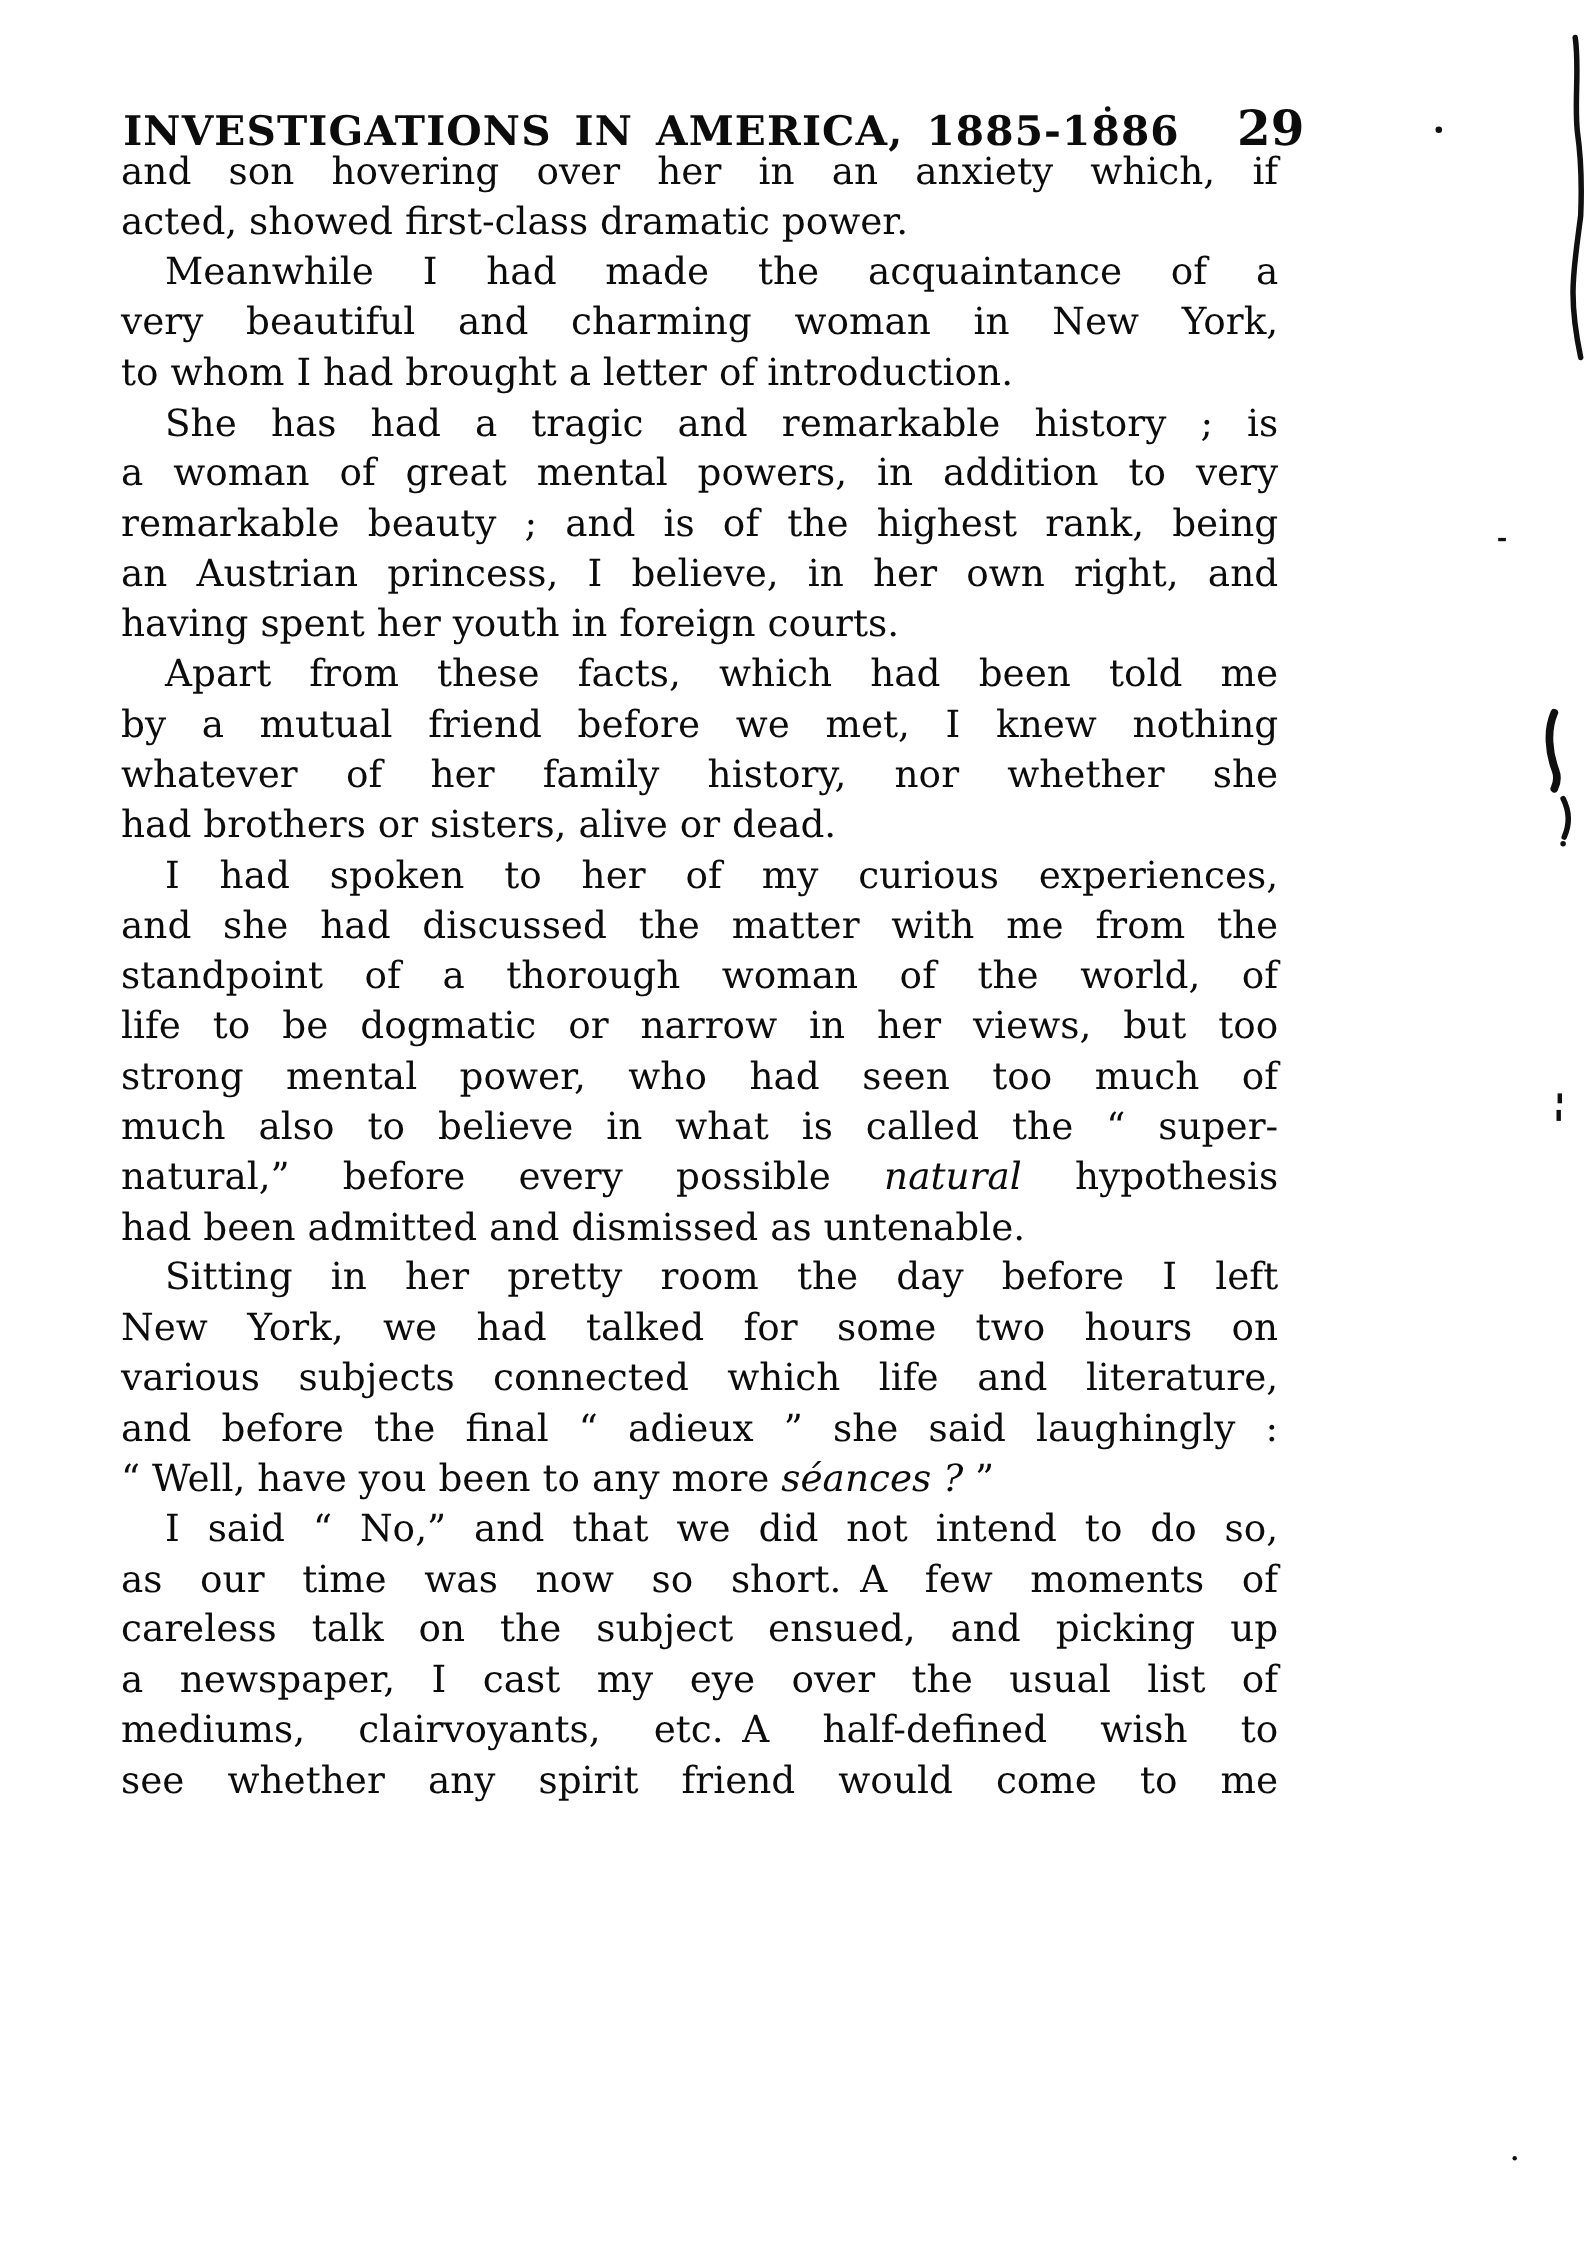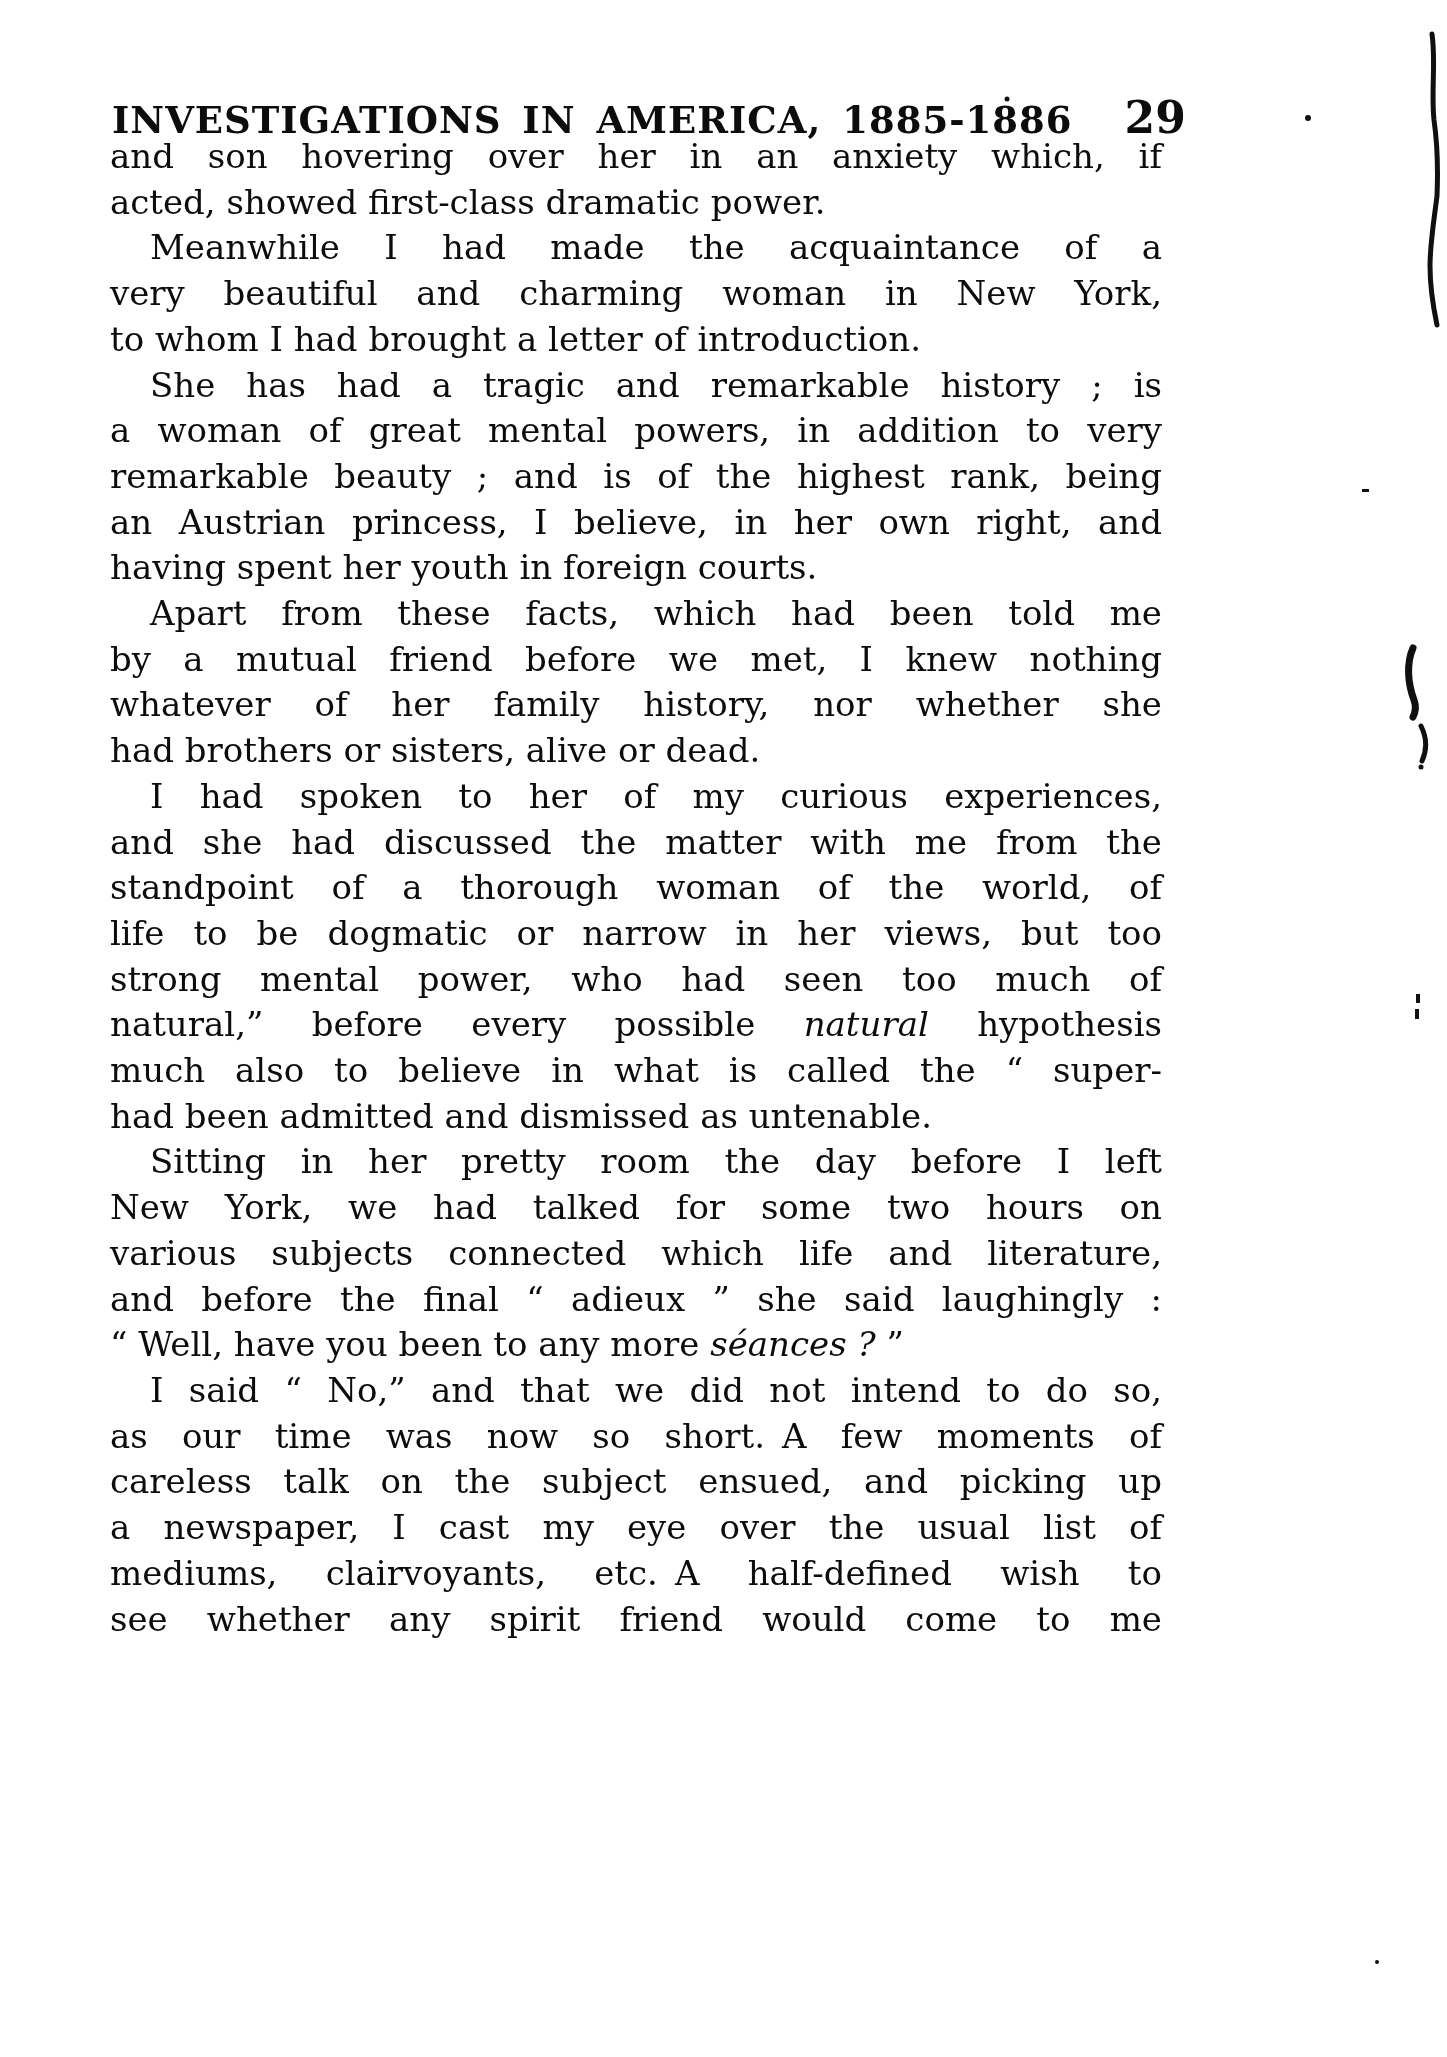--- a/index.html
+++ b/index.html
@@ -102,22 +102,22 @@
         <div class="line"><span>by a mutual friend before we met, I knew nothing</span></div>
         <div class="line"><span>whatever of her family history, nor whether she</span></div>
         <div class="line para-end"><span>had brothers or sisters, alive or dead.</span></div>
       </div>
       <div class="para">
         <div class="line first-indent"><span>I had spoken to her of my curious experiences,</span></div>
         <div class="line"><span>and she had discussed the matter with me from the</span></div>
         <div class="line"><span>standpoint of a thorough woman of the world, of</span></div>
         <div class="line"><span>life to be dogmatic or narrow in her views, but too</span></div>
         <div class="line"><span>strong mental power, who had seen too much of</span></div>
+        <div class="line"><span>much also to believe in what is called the “ super-</span></div>
         <div class="line"><span>natural,” before every possible </span><span class="it">natural</span><span> hypothesis</span></div>
-        <div class="line"><span>much also to believe in what is called the “ super-</span></div>
         <div class="line para-end"><span>had been admitted and dismissed as untenable.</span></div>
       </div>
       <div class="para">
         <div class="line first-indent"><span>Sitting in her pretty room the day before I left</span></div>
         <div class="line"><span>New York, we had talked for some two hours on</span></div>
         <div class="line"><span>various subjects connected which life and literature,</span></div>
         <div class="line"><span>and before the final “ adieux ” she said laughingly :</span></div>
         <div class="line para-end"><span>“ Well, have you been to any more </span><span class="it">séances ?</span><span> ”</span></div>
       </div>
       <div class="para">

